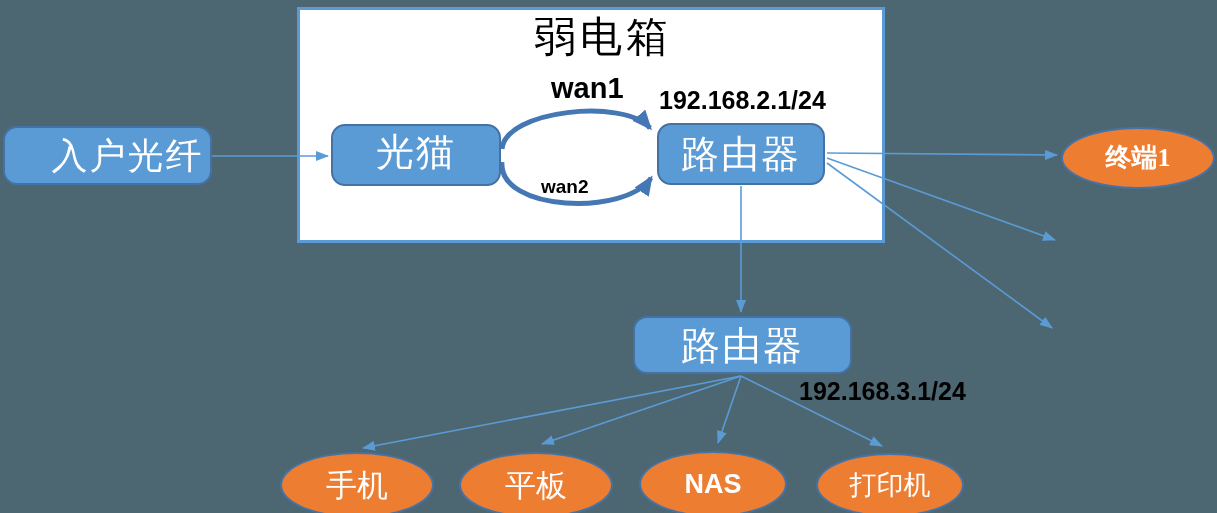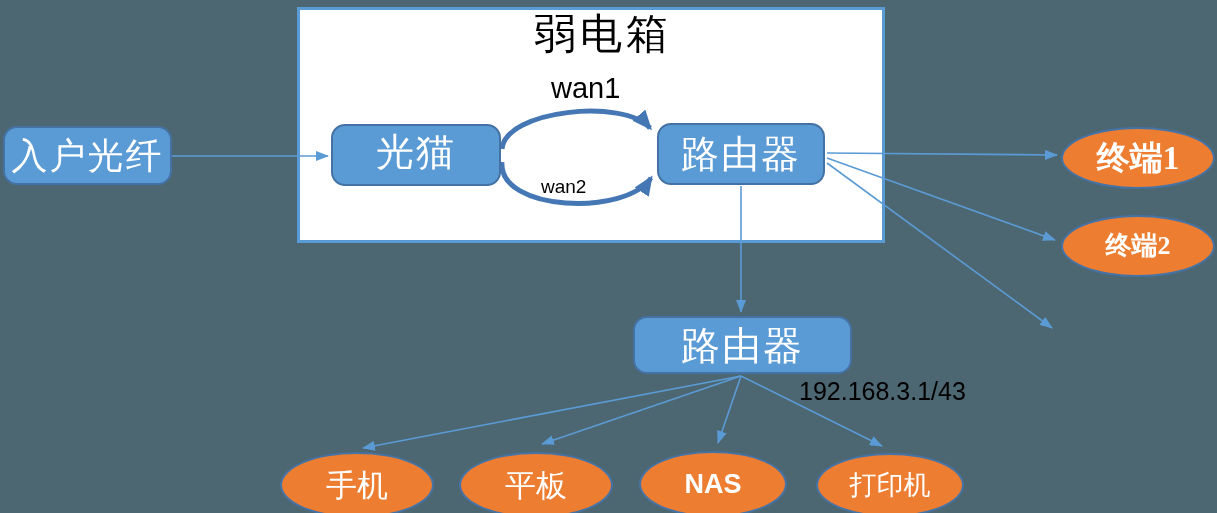--- a/index.html
+++ b/index.html
@@ -30,34 +30,34 @@
     color:var(--label-light); text-align:center; line-height:1;
   }
   .box{
     background:var(--node-fill); border:2px solid var(--node-border);
     border-radius:14px; letter-spacing:2px;
   }
   .ell{
     background:var(--ellipse-fill); border:2px solid var(--ellipse-border);
     border-radius:50%;
   }
-  .fiber  {left:3px;   top:126px; width:165px; height:55px; font-size:36px;}
+  .fiber  {left:3px;   top:126px; width:165px; height:55px; font-size:36px;padding-left:40px;}
   .modem  {left:331px; top:124px; width:166px; height:58px; font-size:38px;font-family:Liberation Mono, monospace;}
   .router1{left:657px; top:123px; width:164px; height:58px; font-size:38px;}
   .router2{left:633px; top:316px; width:215px; height:54px; font-size:39px;}
-  .t1{left:1061px; top:127px; width:150px; height:58px; font-size:33px; font-weight:700;}
+  .t1{left:1061px; top:127px; width:150px; height:58px; font-size:26px; font-weight:700;}
   .t2{left:1061px; top:215px; width:150px; height:58px; font-size:26px; font-weight:700;}
   .t3{left:1061px; top:307px; width:150px; height:58px; font-size:26px; font-weight:700;}
   .phone  {left:280px; top:452px; width:150px; height:62px; font-size:31px;}
   .tablet {left:459px; top:452px; width:150px; height:62px; font-size:31px;}
   .nas    {left:639px; top:451px; width:144px; height:62px; font-size:27px; font-weight:700; font-family:"Liberation Sans", sans-serif;}
   .printer{left:816px; top:453px; width:144px; height:60px; font-size:27px;}
   .lab{position:absolute; color:var(--label-dark); line-height:1; white-space:nowrap;}
-  .title{left:534px; top:16px; font-size:42px; letter-spacing:4px; font-family:Liberation Mono, monospace;}
-  .sans{font-family:"Liberation Sans", sans-serif;}
+  .title{left:534px; top:16px; font-size:42px; letter-spacing:4px; font-family:Liberation Serif, serif;}
+  .sans{font-family:"Liberation Sans", sans-serif;font-weight:bold;}
   .wan1{left:551px; top:74px;  font-size:29px;}
   .wan2{left:541px; top:177px; font-size:19px;}
   .ip1{left:659px; top:88px;  font-size:25px;}
   .ip2{left:799px; top:379px; font-size:25px;}
 </style>
 </head>
 <body>
 
 <div class="canvas">
 
@@ -92,23 +92,23 @@
 
   <div class="lab title">弱电箱</div>
 
   <div class="node box fiber">入户光纤</div>
   <div class="node box modem">光猫</div>
   <div class="node box router1">路由器</div>
   <div class="node box router2">路由器</div>
 
   <div class="lab sans wan1">wan1</div>
   <div class="lab sans wan2">wan2</div>
-  <div class="lab sans ip2">192.168.3.1/43</div>
+  <div class="lab sans ip1">192.168.2.1/24</div>
+  <div class="lab sans ip2">192.168.3.1/24</div>
 
   <div class="node ell t1">终端1</div>
-  <div class="node ell t2">终端2</div>
 
   <div class="node ell phone">手机</div>
   <div class="node ell tablet">平板</div>
   <div class="node ell nas">NAS</div>
   <div class="node ell printer">打印机</div>
 
 </div>
 
 </body></html>

